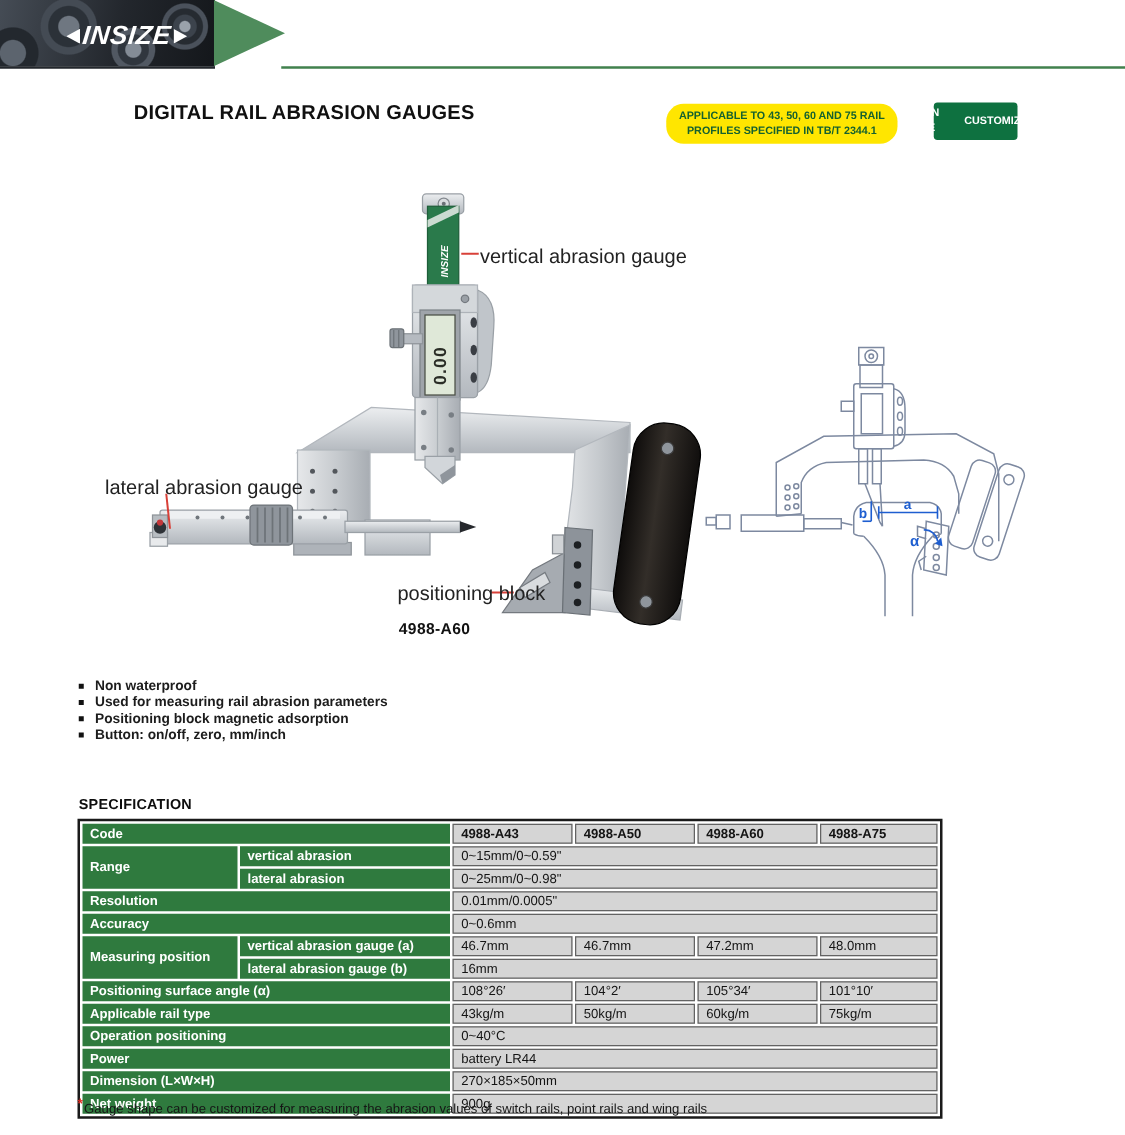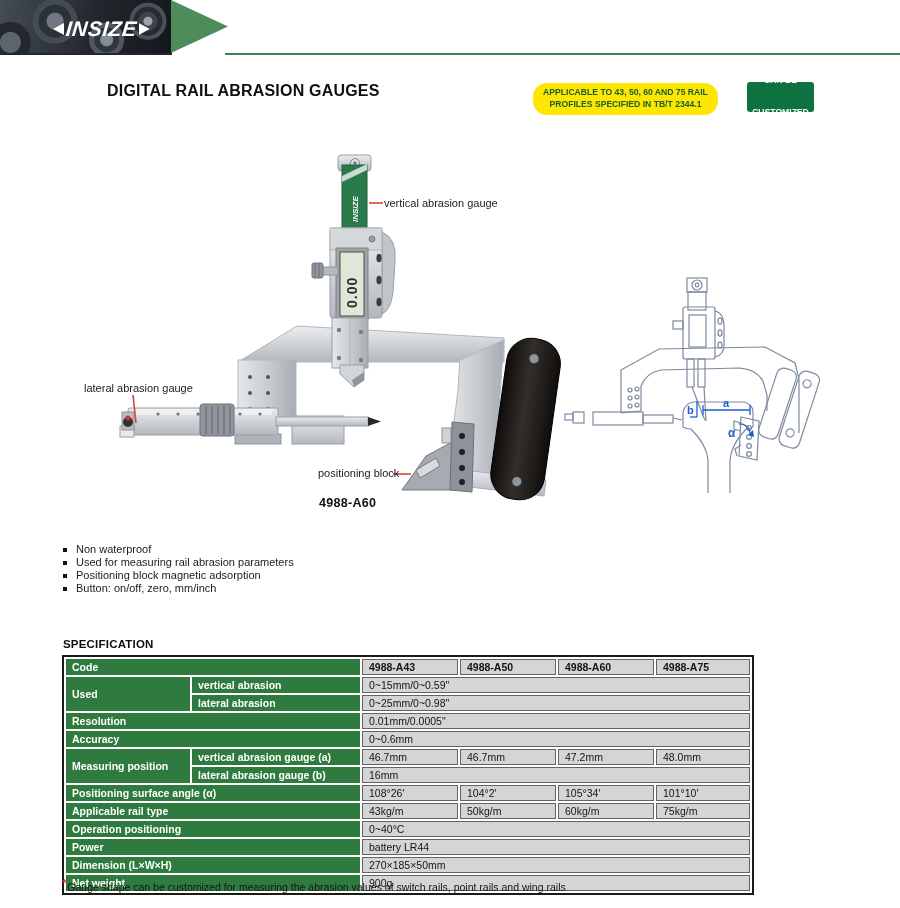--- a/index.html
+++ b/index.html
@@ -23,30 +23,30 @@
   .banner-arrow{position:absolute;left:171px;top:0;width:57px;height:53px;background:#4f8c5c;
     clip-path:polygon(0 0,100% 50%,0 100%);}
   .banner-dark-line{position:absolute;left:0;top:53px;width:172px;height:2px;background:#23272c;}
   .banner-green-line{position:absolute;left:225px;top:53px;width:675px;height:2px;background:#41814e;}
   
   .page-title{position:absolute;left:63px;top:82px;font-size:16px;font-weight:bold;color:#101010;letter-spacing:.2px;margin-left:44px;}
   .badge-yellow{position:absolute;left:533px;top:83px;width:185px;height:32px;background:#ffe600;border-radius:14px;
     display:flex;align-items:center;justify-content:center;text-align:center;padding:2px 9px;box-sizing:border-box;
     font-size:8.6px;font-weight:bold;color:#15612f;line-height:1.35;}
   .badge-green{position:absolute;left:747px;top:82px;width:67px;height:30px;background:#0e7140;border-radius:3px;
-    display:flex;flex-direction:column;align-items:center;justify-content:center;
+    display:flex;align-items:center;justify-content:center;
     font-size:8.6px;font-weight:bold;color:#fff;line-height:1.35;text-align:center;gap:20px;}
   
-  .figure-label{position:absolute;font-size:11px;color:#222;white-space:nowrap;}
+  .figure-label{position:absolute;font-size:16px;color:#222;white-space:nowrap;}
   .lbl-vertical{left:384px;top:197px;}
   .lbl-lateral{left:84px;top:382px;}
   .lbl-positioning{left:318px;top:467px;}
   .model-caption{position:absolute;left:319px;top:496px;font-size:12.5px;font-weight:bold;color:#111;letter-spacing:.3px;}
   
-  .features{position:absolute;left:63px;top:544px;margin:0;padding:0;list-style:none;}
+  .features{position:absolute;left:63px;top:544px;margin:0;padding:0;list-style:none;font-weight:bold;}
   .features li{font-size:11px;color:#1c1c1c;margin:0 0 2.5px 0;line-height:10.5px;}
   .features li::before{content:"";display:inline-block;width:4px;height:4px;background:#111;margin:0 9px 1px 0;}
   
   .spec-heading{position:absolute;left:63px;top:638px;font-size:11.5px;font-weight:bold;color:#0d0d0d;letter-spacing:.2px;}
   table.spec{position:absolute;left:62px;top:655px;border-collapse:separate;border-spacing:2px;
     background:#fff;border:2px solid #1a1a1a;table-layout:fixed;}
   table.spec td{height:14px;line-height:13px;font-size:10.5px;padding:0 6px;overflow:hidden;white-space:nowrap;}
   td.g{background:#2f7a3e;color:#fff;font-weight:bold;}
   td.v{background:#d5d5d5;color:#141414;border:1px solid #636363;}
   td.vb{font-weight:bold;margin-left:24px;}
@@ -298,21 +298,21 @@
     </colgroup>
     <tbody>
     <tr>
       <td colspan="2" class="g">Code</td>
       <td class="v vb">4988-A43</td>
       <td class="v vb">4988-A50</td>
       <td class="v vb">4988-A60</td>
       <td class="v vb">4988-A75</td>
     </tr>
     <tr>
-      <td rowspan="2" class="g">Used</td>
+      <td rowspan="2" class="g">Range</td>
       <td class="g">vertical abrasion</td>
       <td colspan="4" class="v">0~15mm/0~0.59"</td>
     </tr>
     <tr>
       <td class="g">lateral abrasion</td>
       <td colspan="4" class="v">0~25mm/0~0.98"</td>
     </tr>
     <tr>
       <td colspan="2" class="g">Resolution</td>
       <td colspan="4" class="v">0.01mm/0.0005"</td>

